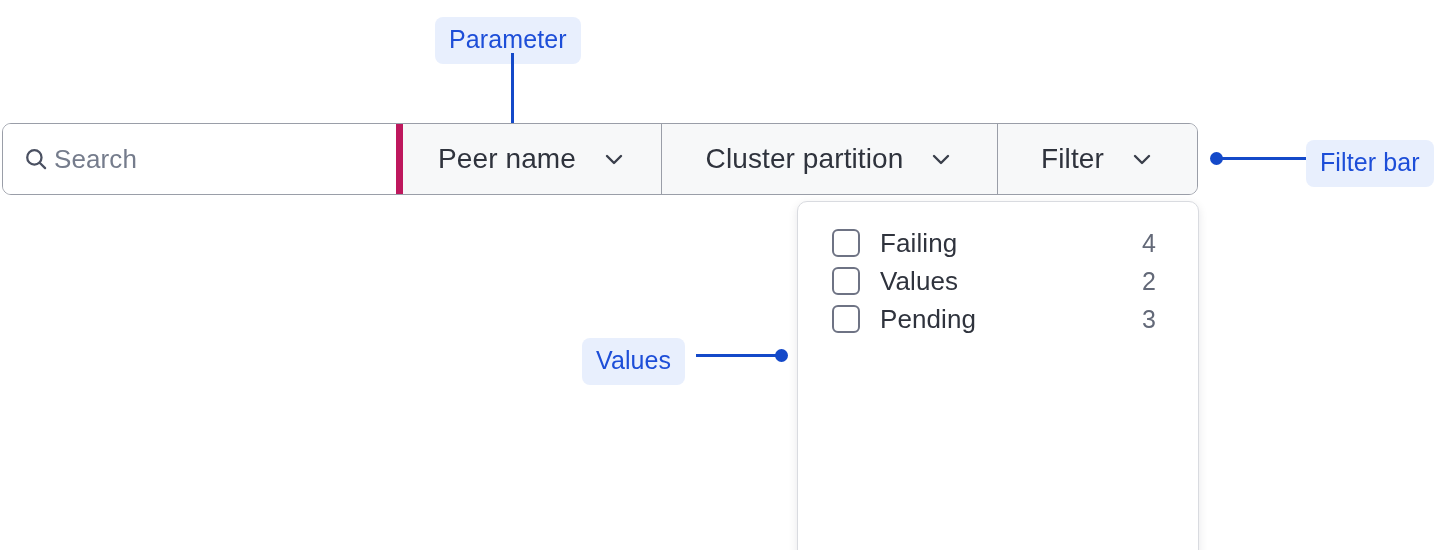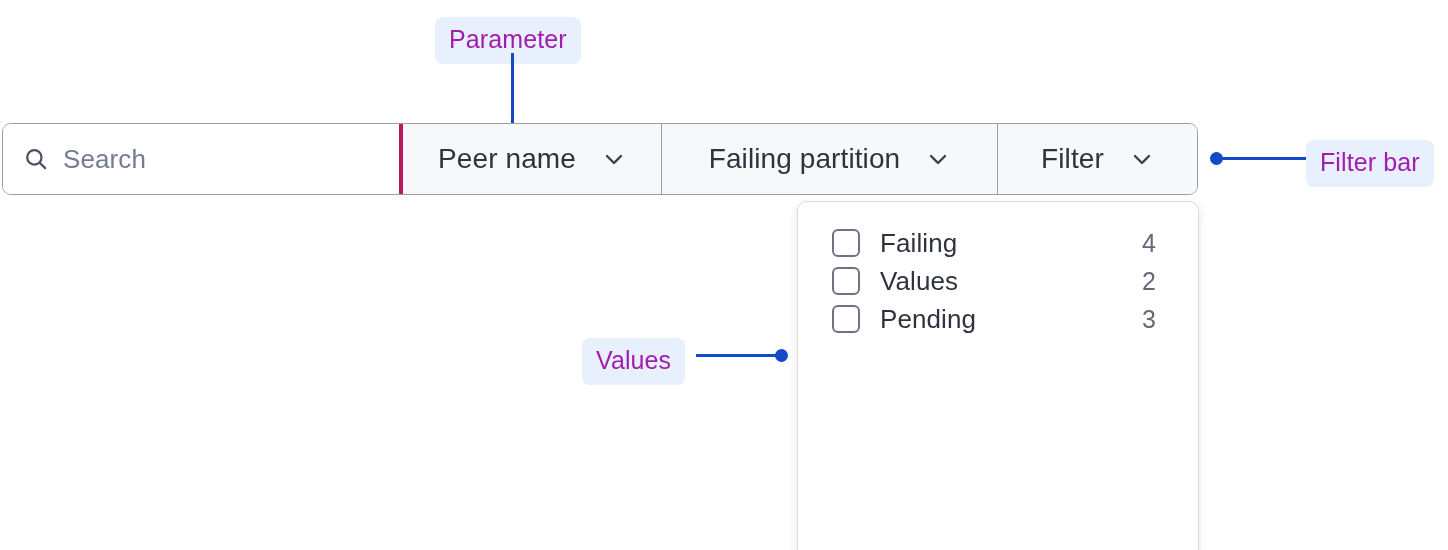--- a/index.html
+++ b/index.html
@@ -16,21 +16,21 @@
     width: 1448px;
     height: 550px;
     overflow: hidden;
     background: #ffffff;
   }
 
   
   .anno-badge {
     position: absolute;
     background: #e8effd;
-    color: #a21caf;
+    color: #1d4ed8;
     font-size: 25px;
     line-height: 1;
     font-weight: 500;
     border-radius: 8px;
     padding: 10px 14px 12px 14px;
     white-space: nowrap;
     letter-spacing: 0.1px;
   }
   .anno-line {
     position: absolute;
@@ -57,24 +57,24 @@
     border-radius: 9px;
     box-sizing: border-box;
     background: #f7f8f9;
     overflow: hidden;
   }
   .search-seg {
     flex: 0 0 400px;
     background: #ffffff;
     display: flex;
     align-items: center;
-    gap: 14px;
+    gap: 5px;
     padding-left: 20px;
     box-sizing: border-box;
-    border-right: 4px solid #be185d;
+    border-right: 7px solid #be185d;
   }
   .search-icon {
     width: 26px;
     height: 26px;
     flex: 0 0 auto;
     color: #4b5162;
     display: block;
   }
   .search-placeholder {
     font-size: 26px;
@@ -180,21 +180,21 @@
     </div>
 
     <div class="dd-seg" style="flex:0 0 259px;">
       <span class="dd-label">Peer name</span>
       <svg class="chev" viewBox="0 0 24 24" fill="none" stroke="currentColor" stroke-width="2.4" stroke-linecap="round" stroke-linejoin="round">
         <polyline points="5,9 12,16 19,9"></polyline>
       </svg>
     </div>
 
     <div class="dd-seg" style="flex:0 0 336px;">
-      <span class="dd-label">Failing partition</span>
+      <span class="dd-label">Cluster partition</span>
       <svg class="chev" viewBox="0 0 24 24" fill="none" stroke="currentColor" stroke-width="2.4" stroke-linecap="round" stroke-linejoin="round">
         <polyline points="5,9 12,16 19,9"></polyline>
       </svg>
     </div>
 
     <div class="dd-seg" style="flex:1 1 auto;">
       <span class="dd-label">Filter</span>
       <svg class="chev" viewBox="0 0 24 24" fill="none" stroke="currentColor" stroke-width="2.4" stroke-linecap="round" stroke-linejoin="round">
         <polyline points="5,9 12,16 19,9"></polyline>
       </svg>

